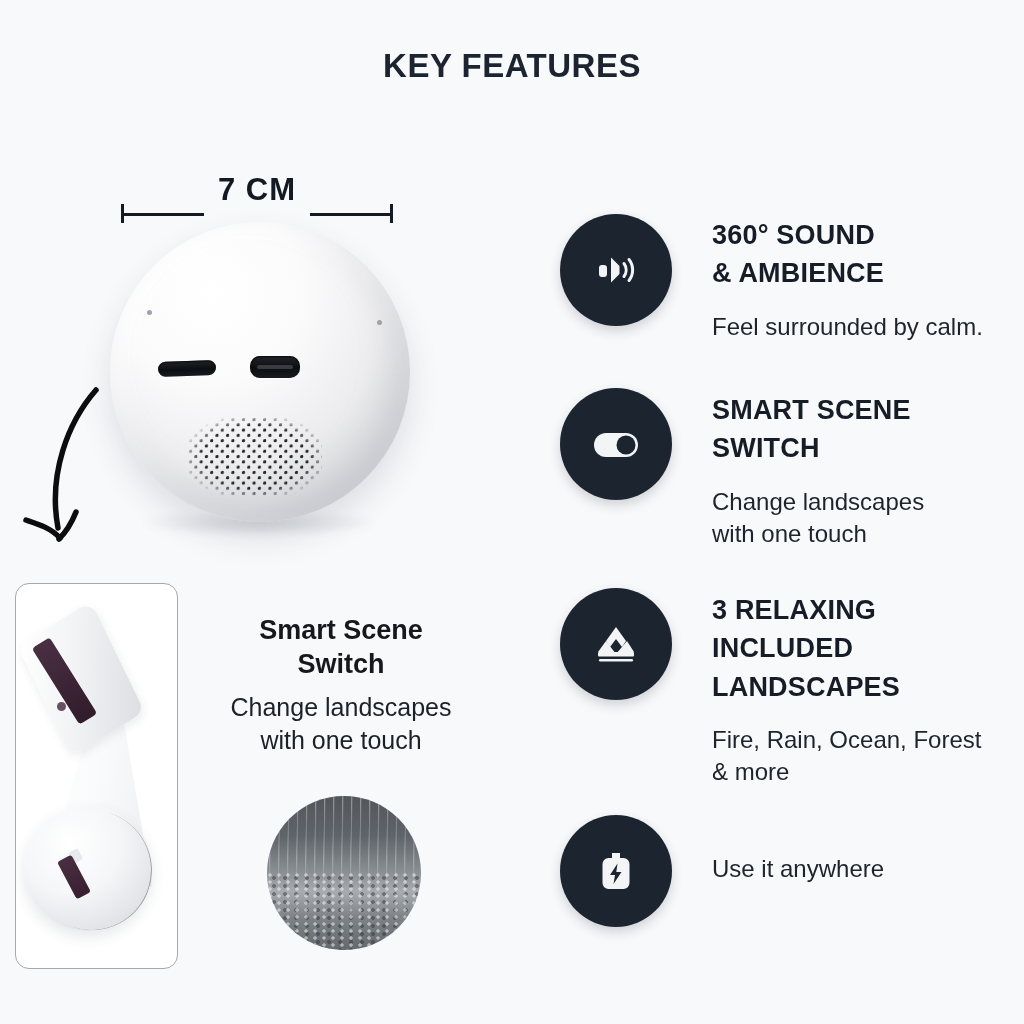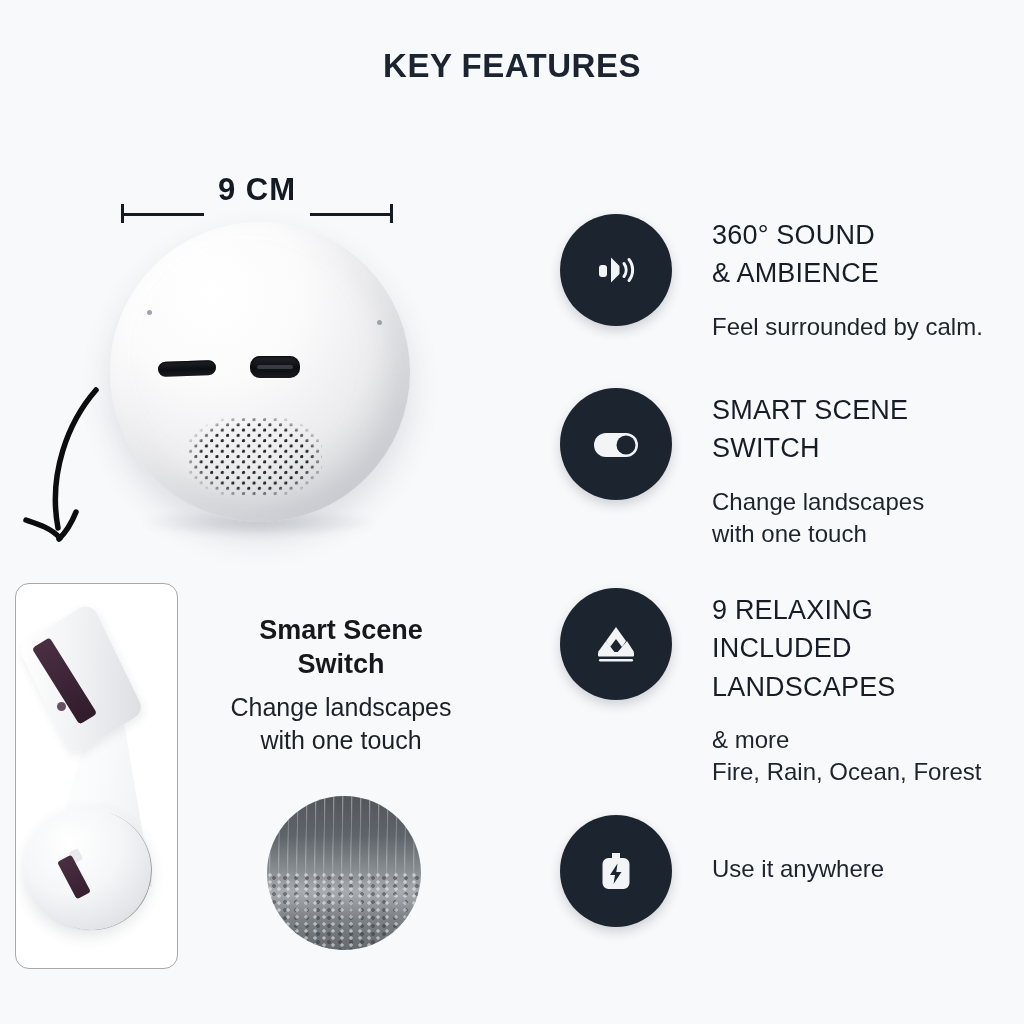--- a/index.html
+++ b/index.html
@@ -334,42 +334,42 @@
     justify-content: center;
     box-shadow: 0 5px 12px rgba(28,36,48,0.18);
   }
   .feature-text {
     position: absolute;
     left: 152px;
     width: 300px;
   }
   .feature-heading {
     font-size: 27px;
-    font-weight: normal;
+    font-weight: bold;
     line-height: 1.42;
     letter-spacing: 0.2px;
     color: #161d27;
   }
   .feature-heading.title-case { letter-spacing: 0.1px; }
   .feature-desc {
     font-size: 24px;
     line-height: 1.34;
     color: #1e242c;
     margin-top: 18px;
   }
 </style>
 </head>
 <body>
 
 <div class="page">
 
   <div class="page-title">KEY FEATURES</div>
 
   <div class="dimension">
-    <div class="dim-label">9 CM</div>
+    <div class="dim-label">7 CM</div>
     <div class="dim-line">
       <div class="dim-cap left"></div>
       <div class="dim-bar left"></div>
       <div class="dim-bar right"></div>
       <div class="dim-cap right"></div>
     </div>
   </div>
 
   <div class="product">
     <div class="sphere-shadow"></div>
@@ -464,27 +464,27 @@
       <div class="feature-icon" style="top:0;left:0">
         <svg width="60" height="60" viewBox="0 0 60 60" fill="none">
           <path d="M30 13 L 40 27 L 36 33 L 30 25 L 24 33 L 20 27 Z" fill="#f2f4f6"></path>
           <path d="M20 27 L 30 40 L 41 27 L 48 38 H 12 Z" fill="#f2f4f6"></path>
           <rect x="12" y="38" width="36" height="4.5" rx="1" fill="#f2f4f6"></rect>
           <rect x="13" y="45" width="34" height="2.6" rx="1.3" fill="#f2f4f6"></rect>
         </svg>
       </div>
       <div class="feature-text" style="top:3px">
         <div class="feature-heading">
-          <div>9 RELAXING</div>
+          <div>3 RELAXING</div>
           <div>INCLUDED</div>
           <div>LANDSCAPES</div>
         </div>
         <div class="feature-desc">
+          <div>Fire, Rain, Ocean, Forest</div>
           <div>&amp; more</div>
-          <div>Fire, Rain, Ocean, Forest</div>
         </div>
       </div>
     </div>
 
     <div class="feature" style="top:615px;left:0;position:absolute;width:460px;height:130px">
       <div class="feature-icon" style="top:0;left:0">
         <svg width="60" height="60" viewBox="0 0 60 60" fill="none">
           <path d="M26 12 h 8 v 5 h 3.5 a 6 6 0 0 1 6 6 v 19 a 6 6 0 0 1 -6 6 h -15 a 6 6 0 0 1 -6 -6 v -19 a 6 6 0 0 1 6 -6 h 3.5 z" fill="#f2f4f6"></path>
           <path d="M31.5 22.5 L 24 34 h 5 l -1.5 9 L 35.5 31 h -5.2 z" fill="#1c2430"></path>
         </svg>

